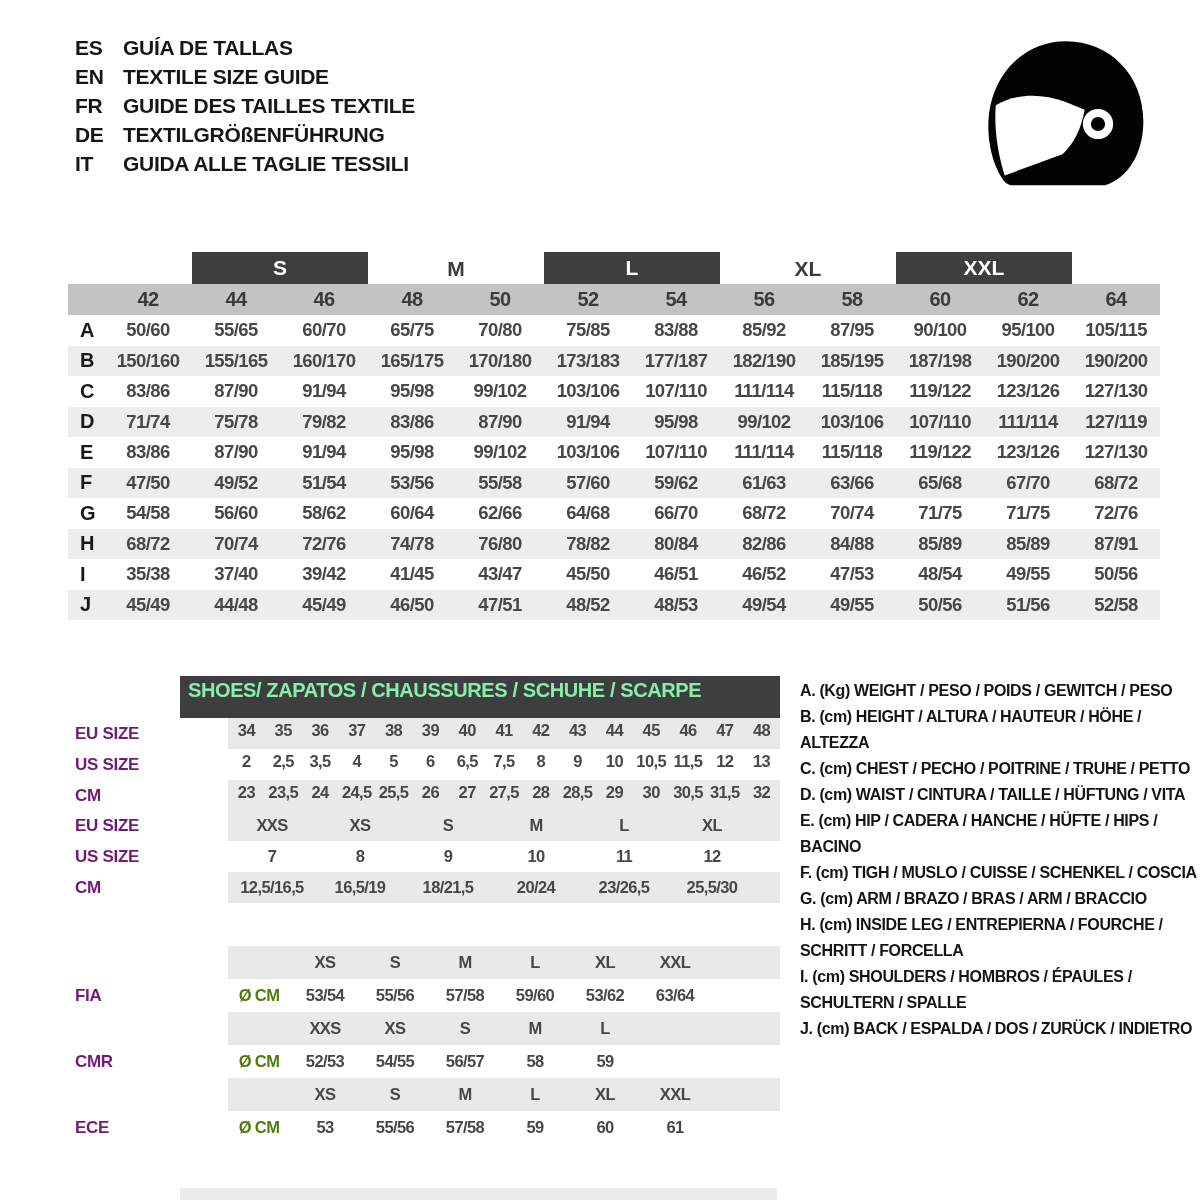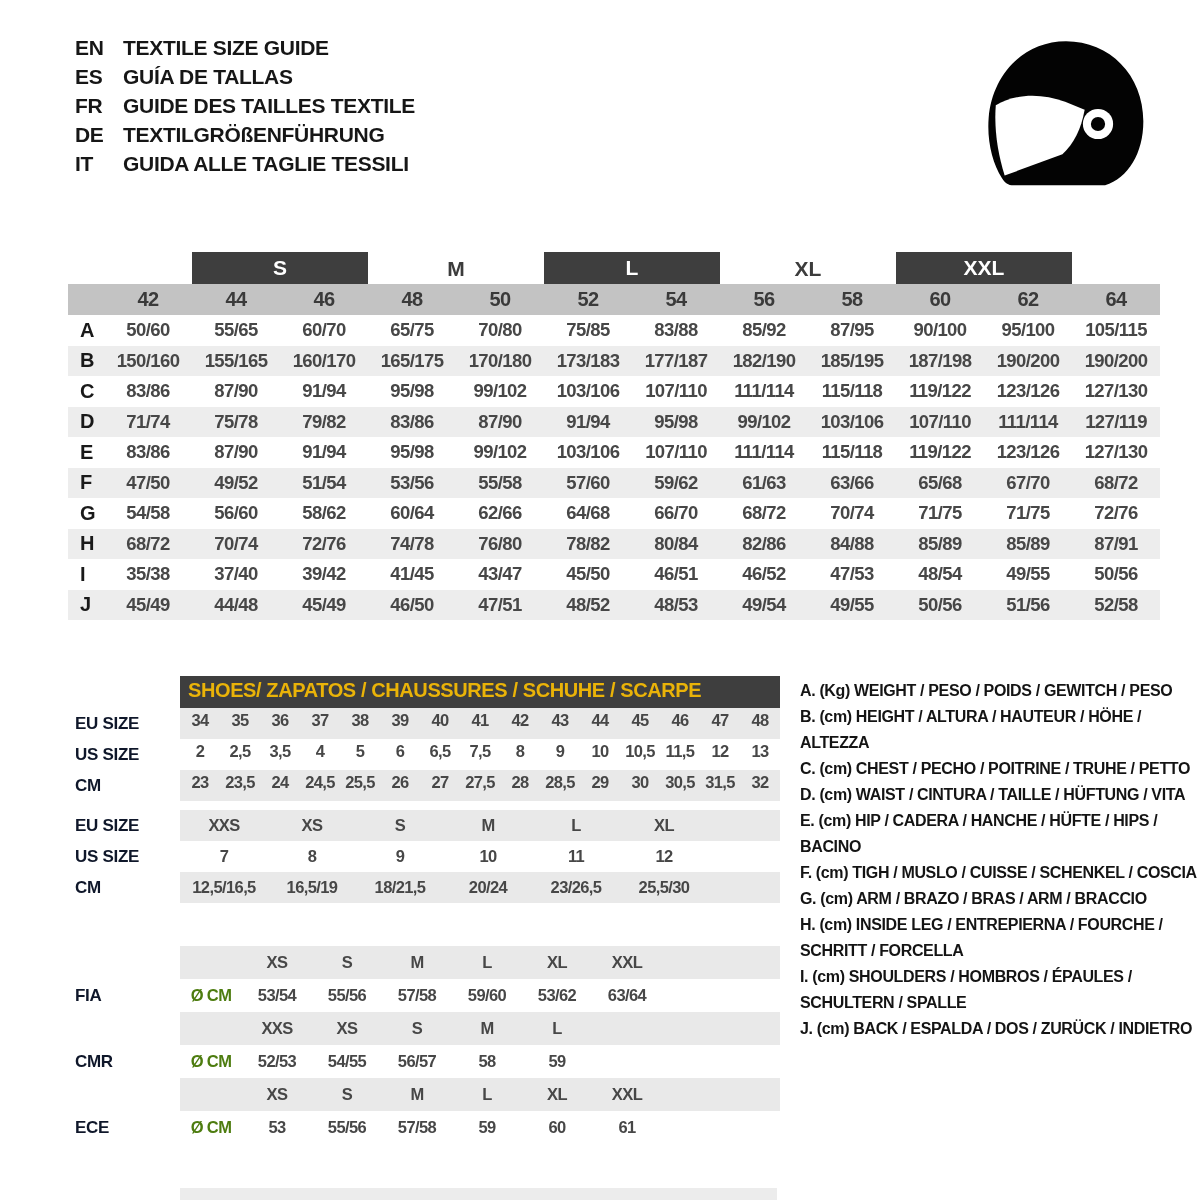--- a/index.html
+++ b/index.html
@@ -24,25 +24,25 @@
   .band-cell.boxed{background:#3e3e3e;color:#ffffff;height:32px;line-height:32px;align-self:end;}
   .mt-nums{height:31px;background:#c3c3c3;}
   .mt-nums .cell{text-align:center;font-weight:bold;font-size:20px;color:#3a3a3a;letter-spacing:-0.5px;}
   .mt-row{height:30.5px;}
   .mt-row.alt{background:#ededed;}
   .mt-row .rowlab{font-weight:bold;font-size:20px;color:#191919;padding-left:12px;}
   .mt-row .cell{text-align:center;font-weight:bold;font-size:18.5px;color:#474747;letter-spacing:-0.6px;white-space:nowrap;}
   
   .section{position:absolute;left:68px;width:712px;}
   .sec-row{display:grid;grid-template-columns:112px 1fr;}
-  .sec-bar{background:#3e3e3e;color:#eab308;font-weight:bold;font-size:20px;
-    letter-spacing:-0.4px;height:32px;line-height:29px;padding-left:8px;white-space:nowrap;}
-  .sec-label{font-weight:bold;font-size:17px;color:#0f172a;padding-left:7px;
+  .sec-bar{background:#3e3e3e;color:#86efac;font-weight:bold;font-size:20px;
+    letter-spacing:-0.4px;height:42px;line-height:29px;padding-left:8px;white-space:nowrap;}
+  .sec-label{font-weight:bold;font-size:17px;color:#701a75;padding-left:7px;
     display:flex;align-items:center;letter-spacing:-0.3px;}
-  .sec-body{display:grid;align-items:center;}
+  .sec-body{display:grid;align-items:center;margin-left:48px;}
   .sec-body.gray{background:#e9e9e9;}
   .sec-body .cell{text-align:center;font-weight:bold;font-size:16.5px;color:#474747;
     letter-spacing:-0.6px;white-space:nowrap;}
   .shoes .sec-datarow{height:31px;}
   .shoes .sec-body{grid-template-columns:repeat(15,1fr);height:31px;}
   .gloves .sec-datarow{height:31px;}
   .gloves .sec-body{grid-template-columns:repeat(6,88px) 1fr;height:31px;}
   .helmet .sec-datarow{height:33px;}
   .helmet .sec-body{grid-template-columns:62px repeat(6,70px) 1fr;height:33px;}
   .helmet .cell.unit{text-align:center;color:#4d7c0f;}
@@ -52,26 +52,26 @@
   
   .bottom-strip{position:absolute;left:180px;top:1188px;width:597px;height:12px;background:#ececec;}
 </style>
 </head>
 <body>
 
 <div class="page">
 
   <div class="lang-block" id="langBlock">
       <div class="lang-line">
+        <div>ES</div>
+        <div>GUÍA DE TALLAS</div>
+      </div>
+      <div class="lang-line">
         <div>EN</div>
         <div>TEXTILE SIZE GUIDE</div>
-      </div>
-      <div class="lang-line">
-        <div>ES</div>
-        <div>GUÍA DE TALLAS</div>
       </div>
       <div class="lang-line">
         <div>FR</div>
         <div>GUIDE DES TAILLES TEXTILE</div>
       </div>
       <div class="lang-line">
         <div>DE</div>
         <div>TEXTILGRÖßENFÜHRUNG</div>
       </div>
       <div class="lang-line">

